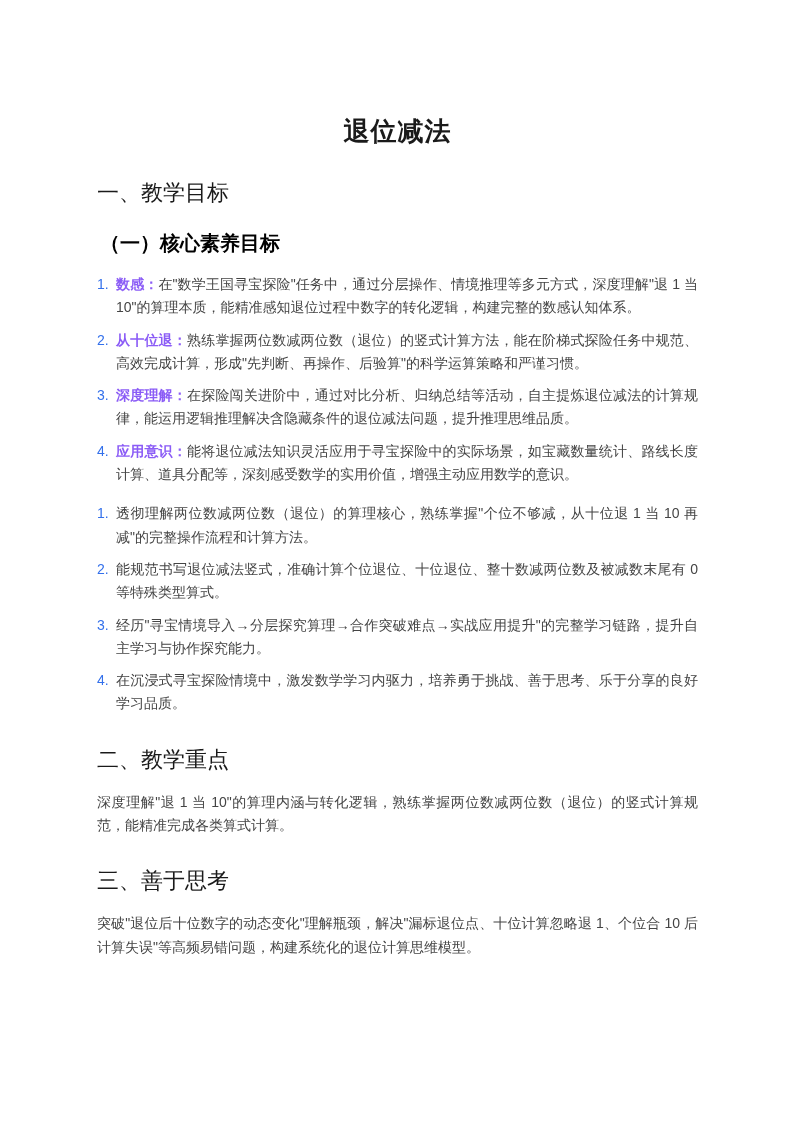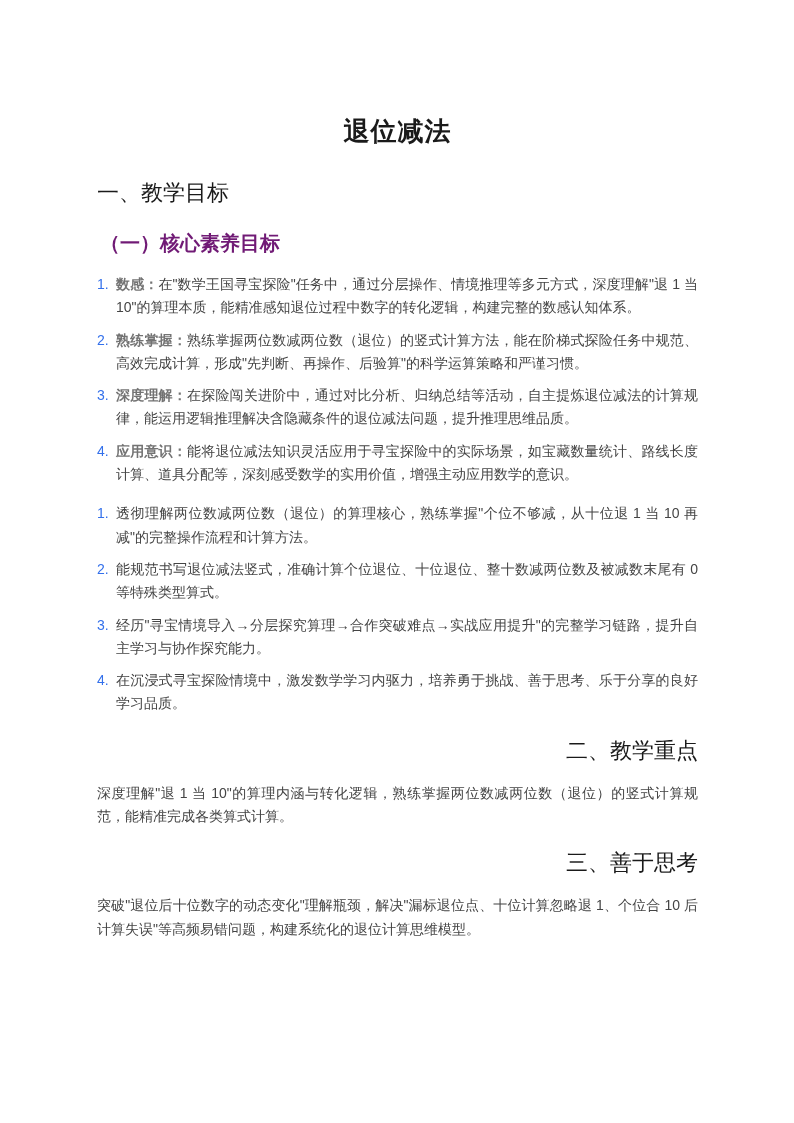--- a/index.html
+++ b/index.html
@@ -30,27 +30,27 @@
     color: #1a1a1a;
     letter-spacing: 1px;
   }
   h2.sec {
     margin: 26px 0 0 0;
     font-size: 22px;
     line-height: 33px;
     font-weight: 400;
     color: #1a1a1a;
   }
-  h2.sec.mid { margin-top: 18px; text-align: right; }
+  h2.sec.mid { margin-top: 27px; }
   h3.subsec {
     margin: 19px 0 0 3px;
     font-size: 20px;
     line-height: 30px;
     font-weight: 700;
-    color: #701a75;
+    color: #000000;
   }
   ol.goal-list {
     list-style: none;
     margin: 15px 0 0 0;
     padding: 0;
   }
   ol.goal-list.second { margin-top: 16px; }
   ol.goal-list li {
     display: flex;
     align-items: flex-start;
@@ -66,21 +66,21 @@
     color: #3370eb;
     font-size: 14px;
     line-height: 23.3px;
   }
   .li-body {
     flex: 1 1 auto;
     text-align: justify;
   }
   .li-label {
     font-weight: 700;
-    color: #737373;
+    color: #8b5cf6;
   }
   p.body-para {
     margin: 15px 0 0 0;
     font-size: 14px;
     line-height: 23.3px;
     color: #444444;
     text-align: justify;
   }
 </style>
 </head>
@@ -94,21 +94,21 @@
 
   <h3 class="subsec">（一）核心素养目标</h3>
 
   <ol class="goal-list">
     <li>
       <span class="li-num">1.</span>
       <span class="li-body"><strong class="li-label">数感：</strong><span>在"数学王国寻宝探险"任务中，通过分层操作、情境推理等多元方式，深度理解"退 1 当 10"的算理本质，能精准感知退位过程中数字的转化逻辑，构建完整的数感认知体系。</span></span>
     </li>
     <li>
       <span class="li-num">2.</span>
-      <span class="li-body"><strong class="li-label">熟练掌握：</strong><span>熟练掌握两位数减两位数（退位）的竖式计算方法，能在阶梯式探险任务中规范、高效完成计算，形成"先判断、再操作、后验算"的科学运算策略和严谨习惯。</span></span>
+      <span class="li-body"><strong class="li-label">从十位退：</strong><span>熟练掌握两位数减两位数（退位）的竖式计算方法，能在阶梯式探险任务中规范、高效完成计算，形成"先判断、再操作、后验算"的科学运算策略和严谨习惯。</span></span>
     </li>
     <li>
       <span class="li-num">3.</span>
       <span class="li-body"><strong class="li-label">深度理解：</strong><span>在探险闯关进阶中，通过对比分析、归纳总结等活动，自主提炼退位减法的计算规律，能运用逻辑推理解决含隐藏条件的退位减法问题，提升推理思维品质。</span></span>
     </li>
     <li>
       <span class="li-num">4.</span>
       <span class="li-body"><strong class="li-label">应用意识：</strong><span>能将退位减法知识灵活应用于寻宝探险中的实际场景，如宝藏数量统计、路线长度计算、道具分配等，深刻感受数学的实用价值，增强主动应用数学的意识。</span></span>
     </li>
   </ol>

